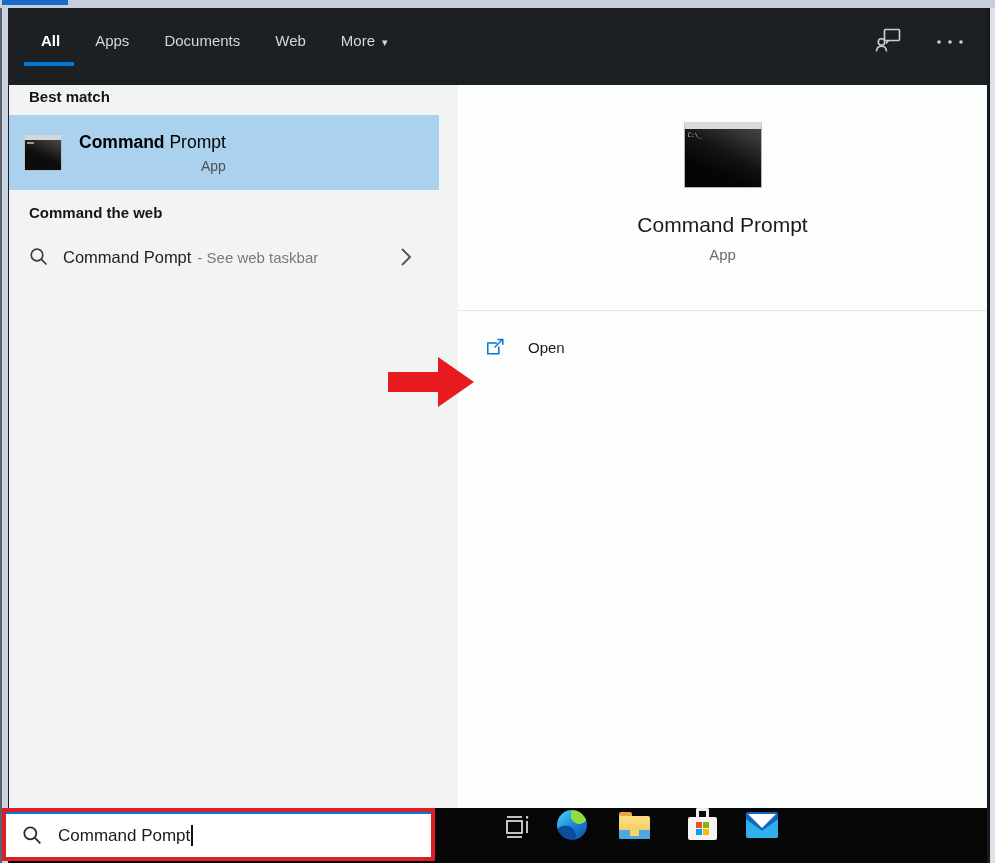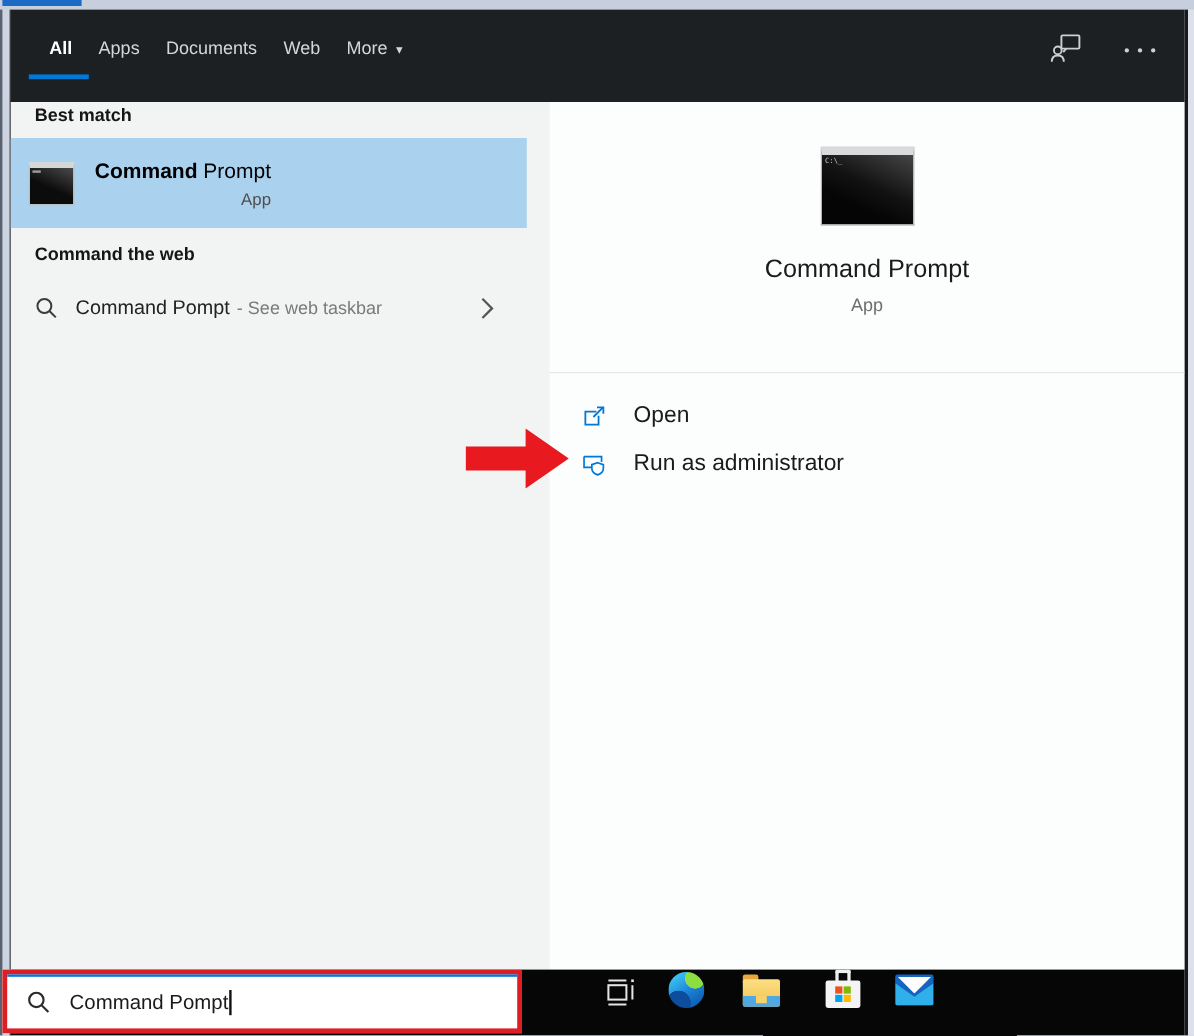--- a/index.html
+++ b/index.html
@@ -15,21 +15,21 @@
   .top-strip { position:absolute; left:0; top:0; width:995px; height:8px; background:#c7cfdd; }
   .top-strip-tab { position:absolute; left:2px; top:0; width:66px; height:5px; background:#1a6ac6; }
   .left-strip { position:absolute; left:0; top:8px; width:8px; height:855px; background:#ccd4e1; border-left:2px solid #5a6270; }
   .right-strip { position:absolute; left:990px; top:8px; width:5px; height:855px; background:#dde2ea; }
 
   
   .panel { position:absolute; left:8px; top:8px; width:982px; height:855px; background:#f2f3f3;
            border-left:1px solid #1b1e21; border-right:3px solid #17191c; }
 
   .header { position:absolute; left:0; top:0; right:0; height:77px; background:#1c2023; }
-  .tabs { position:absolute; left:32px; top:24px; display:flex; gap:22px; font-size:15px; color:#d6d6d6; }
+  .tabs { position:absolute; left:32px; top:24px; display:flex; gap:35px; font-size:15px; color:#d6d6d6; }
   .tab { cursor:default; white-space:nowrap; }
   .tab.active { color:#ffffff; font-weight:bold; }
   .tab .caret { font-size:11px; margin-left:7px; color:#d6d6d6; }
   .underline { position:absolute; left:15px; top:54px; width:50px; height:4px; background:#0078d7; }
   .hdr-btn { position:absolute; background:none; border:none; cursor:default; }
   .hdr-feedback { left:866px; top:18px; }
   .hdr-ellipsis { left:926px; top:30px; }
 
   
   .left-col { position:absolute; left:0; top:77px; width:449px; height:723px; background:#f2f3f3;text-align:right; }
@@ -55,21 +55,21 @@
   .preview-head { padding-top:37px; text-align:center; }
   .cmd-icon-lg { width:78px; height:66px; margin:0 auto; background:linear-gradient(205deg,#454545 0%,#121212 45%,#050505 70%);
                  border:1px solid #aeb4b8; border-top:7px solid #d8dadb; position:relative; text-align:left; }
   .cmd-icon-lg .prompt { font-family:"DejaVu Sans Mono", monospace; font-size:6px; color:#c9c9c9; padding:2px 0 0 3px; display:block; }
   .preview-title { margin-top:25px; font-size:21px; color:#1a1a1a; }
   .preview-sub { margin-top:9px; font-size:15px; color:#6d6d6d; }
   .divider { position:absolute; left:0; right:0; top:225px; border-top:1px solid #e7e7e7; }
   .actions { position:absolute; left:0; right:0; top:242px; }
   .action-row { height:40px; display:flex; align-items:center; padding-left:27px; background:none; border:none; width:100%; cursor:default; }
   .action-row .a-icon { width:20px; height:20px; flex:0 0 20px; display:flex; align-items:center; justify-content:center; }
-  .action-row .a-label { font-size:19px; color:#1b1b1b; margin-left:23px; font-family:"Liberation Sans", sans-serif; }
+  .action-row .a-label { font-size:15px; color:#1b1b1b; margin-left:23px; font-family:"Liberation Sans", sans-serif; }
 
   
   .red-arrow { position:absolute; left:388px; top:357px; width:86px; height:50px; pointer-events:none; }
 
   
   .taskbar { position:absolute; left:0; top:800px; width:100%; height:55px; background:#060606; }
   .tb-btn { position:absolute; background:none; border:none; cursor:default; }
 
   .tb-taskview { left:504px; top:813px; }
   .tb-edge-w { left:557px; top:810px; }
@@ -197,30 +197,20 @@
         <span class="a-icon">
           <svg width="19" height="19" viewBox="0 0 19 19" fill="none" stroke="#0078d7" stroke-width="1.5">
             <path d="M11 5 H1.8 V15.8 H12.8 V8.5"></path>
             <path d="M8.5 9.5 L16.5 1.5"></path>
             <path d="M11.5 1.5 H16.8 V6.8"></path>
           </svg>
         </span>
         <span class="a-label">Open</span>
       </button>
 
-      <button class="action-row">
-        <span class="a-icon">
-          <svg width="20" height="20" viewBox="0 0 20 20" fill="none" stroke="#0078d7" stroke-width="1.4">
-            <path d="M1.7 3.5 H16.3 V8"></path>
-            <path d="M1.7 3.5 V12.5 H7.5"></path>
-            <path d="M13 8.6 L17.8 10.2 V13.2 C17.8 15.8 15.7 17.8 13 18.7 C10.3 17.8 8.2 15.8 8.2 13.2 V10.2 Z" fill="#fcfdfd"></path>
-          </svg>
-        </span>
-        <span class="a-label">Run as administrator</span>
-      </button>
 
 
 
     </div>
   </div>
 
   <div class="taskbar"></div>
 </div>
 
 <svg class="red-arrow" width="86" height="50" viewBox="0 0 86 50">

